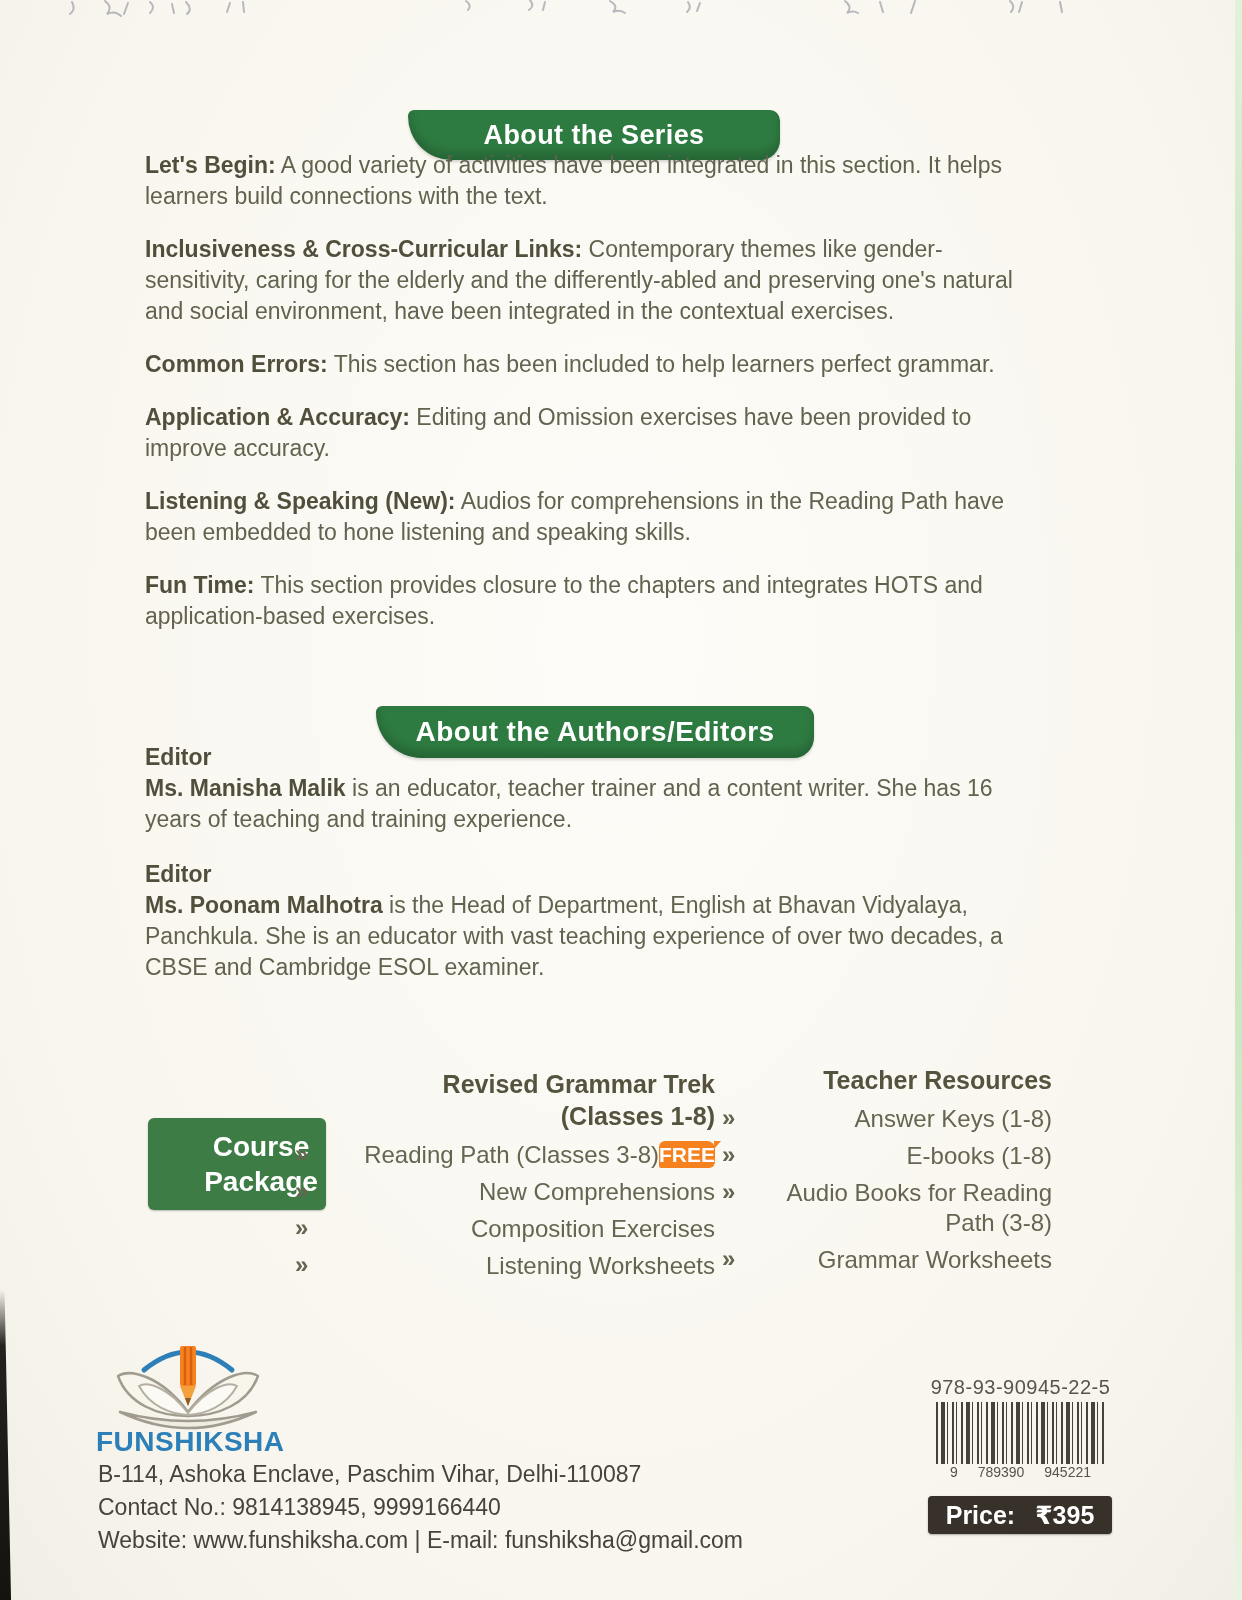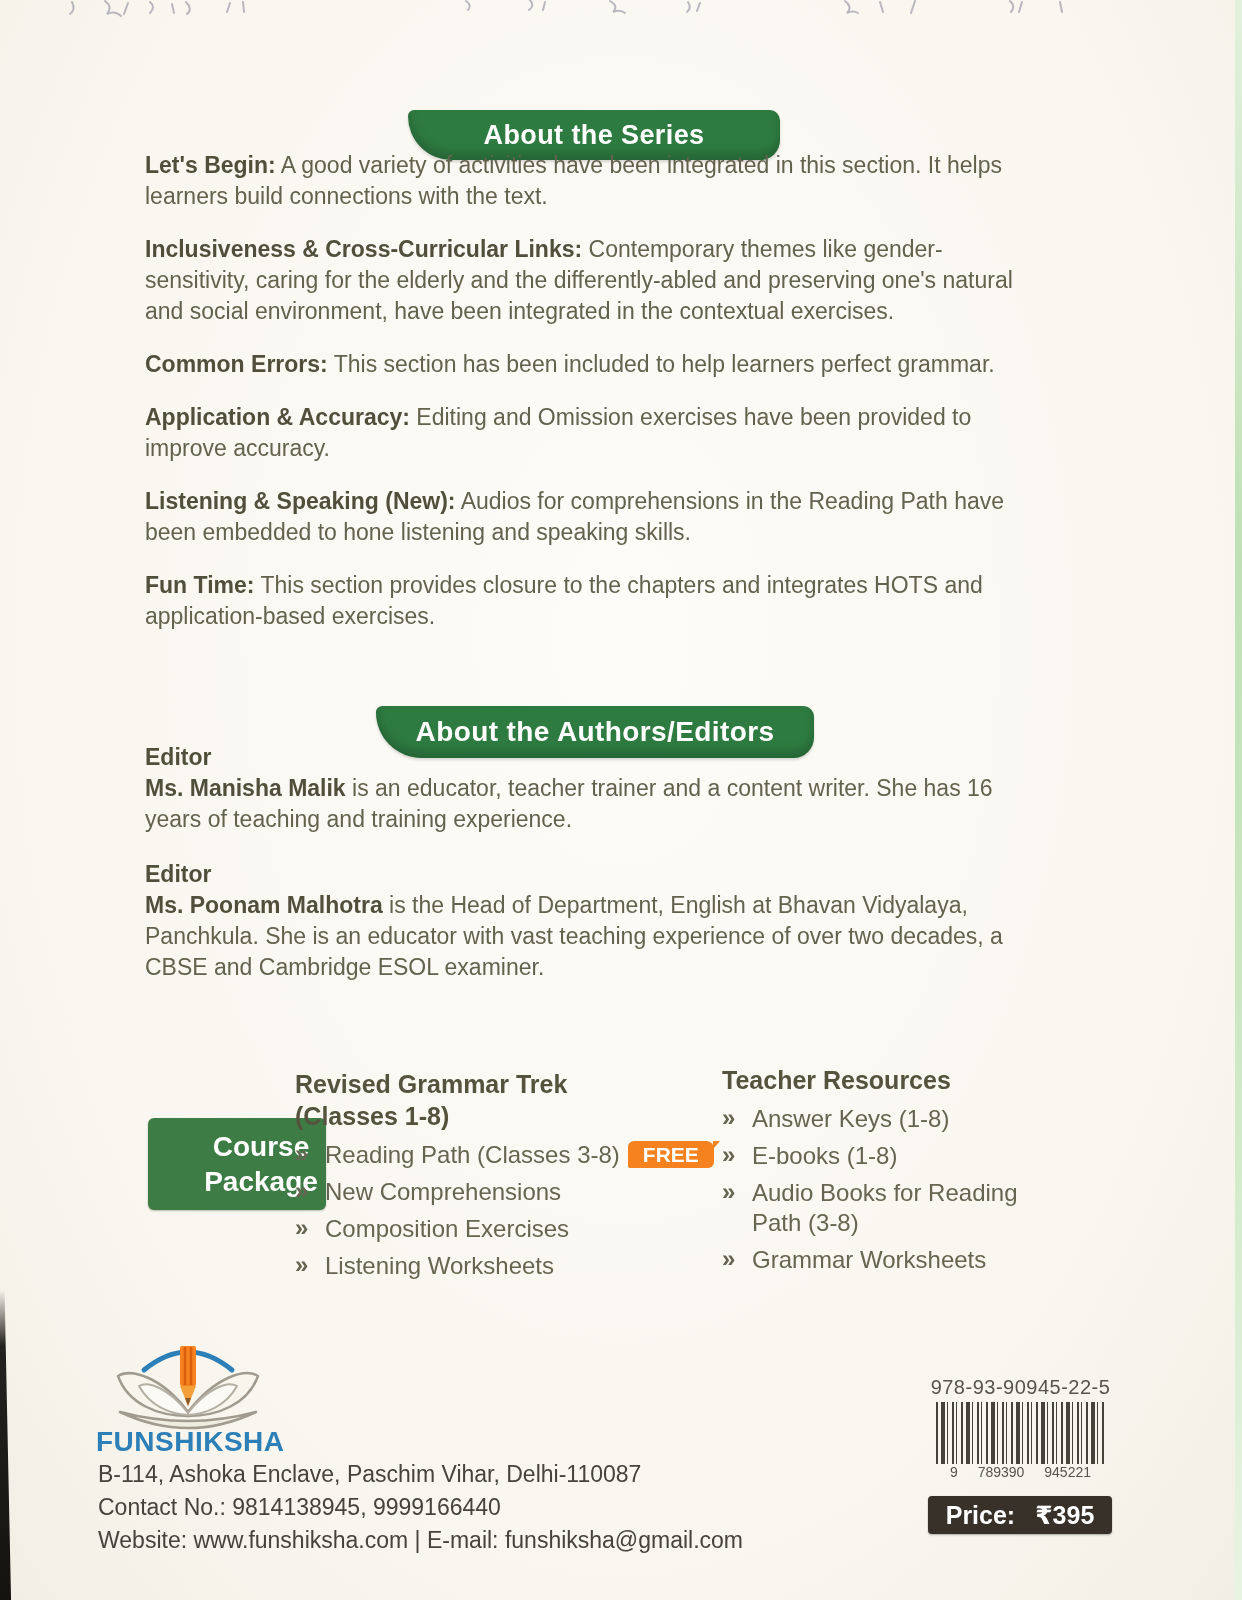--- a/index.html
+++ b/index.html
@@ -38,29 +38,29 @@
   .authors-block .bio{margin:0 0 24px 0;}
 
   
   .course-badge{
     position:absolute;left:148px;top:1118px;width:130px;height:92px;
     background:#3d7c45;border-radius:6px;color:#fff;font-weight:bold;font-size:28px;
     display:flex;flex-direction:column;align-items:center;justify-content:center;line-height:35px;
     box-shadow:0 1px 2px rgba(0,0,0,.25);
     padding-left:48px;
   }
-  .course-col{position:absolute;font-size:24px;color:#666551;line-height:30px;}
+  .course-col{position:absolute;font-size:24px;color:#666551;line-height:30px;text-align:right;}
   .course-left{left:295px;top:1068px;width:420px;}
   .course-right{left:722px;top:1064px;width:330px;}
   .course-heading{font-weight:bold;color:#55533e;font-size:25px;line-height:32px;margin:0 0 8px 0;}
   .course-item{position:relative;padding-left:30px;margin-top:7px;}
   .chev{position:absolute;left:0;top:-1px;font-weight:bold;}
   .free-badge{
     display:inline-block;background:#f5821f;color:#fff;font-weight:bold;font-size:21px;
-    line-height:27px;padding:0 15px;margin-left:8px;border-radius:6px 8px 6px 2px;position:relative;top:-1px;
+    line-height:27px;padding:0 0;border-radius:6px 8px 6px 2px;position:relative;top:-1px;
   }
   .free-badge::after{content:"";position:absolute;right:-6px;top:0;
     border-left:7px solid #f5821f;border-bottom:8px solid transparent;}
 
   
   .logo{position:absolute;left:106px;top:1330px;width:164px;height:100px;}
   .brand{position:absolute;left:96px;top:1426px;font-size:28px;font-weight:bold;
     color:#2d7fb8;letter-spacing:.5px;}
   .footer-lines{position:absolute;left:98px;top:1458px;font-size:23px;line-height:33px;color:#45433b;}
   .footer-lines div{white-space:nowrap;}

